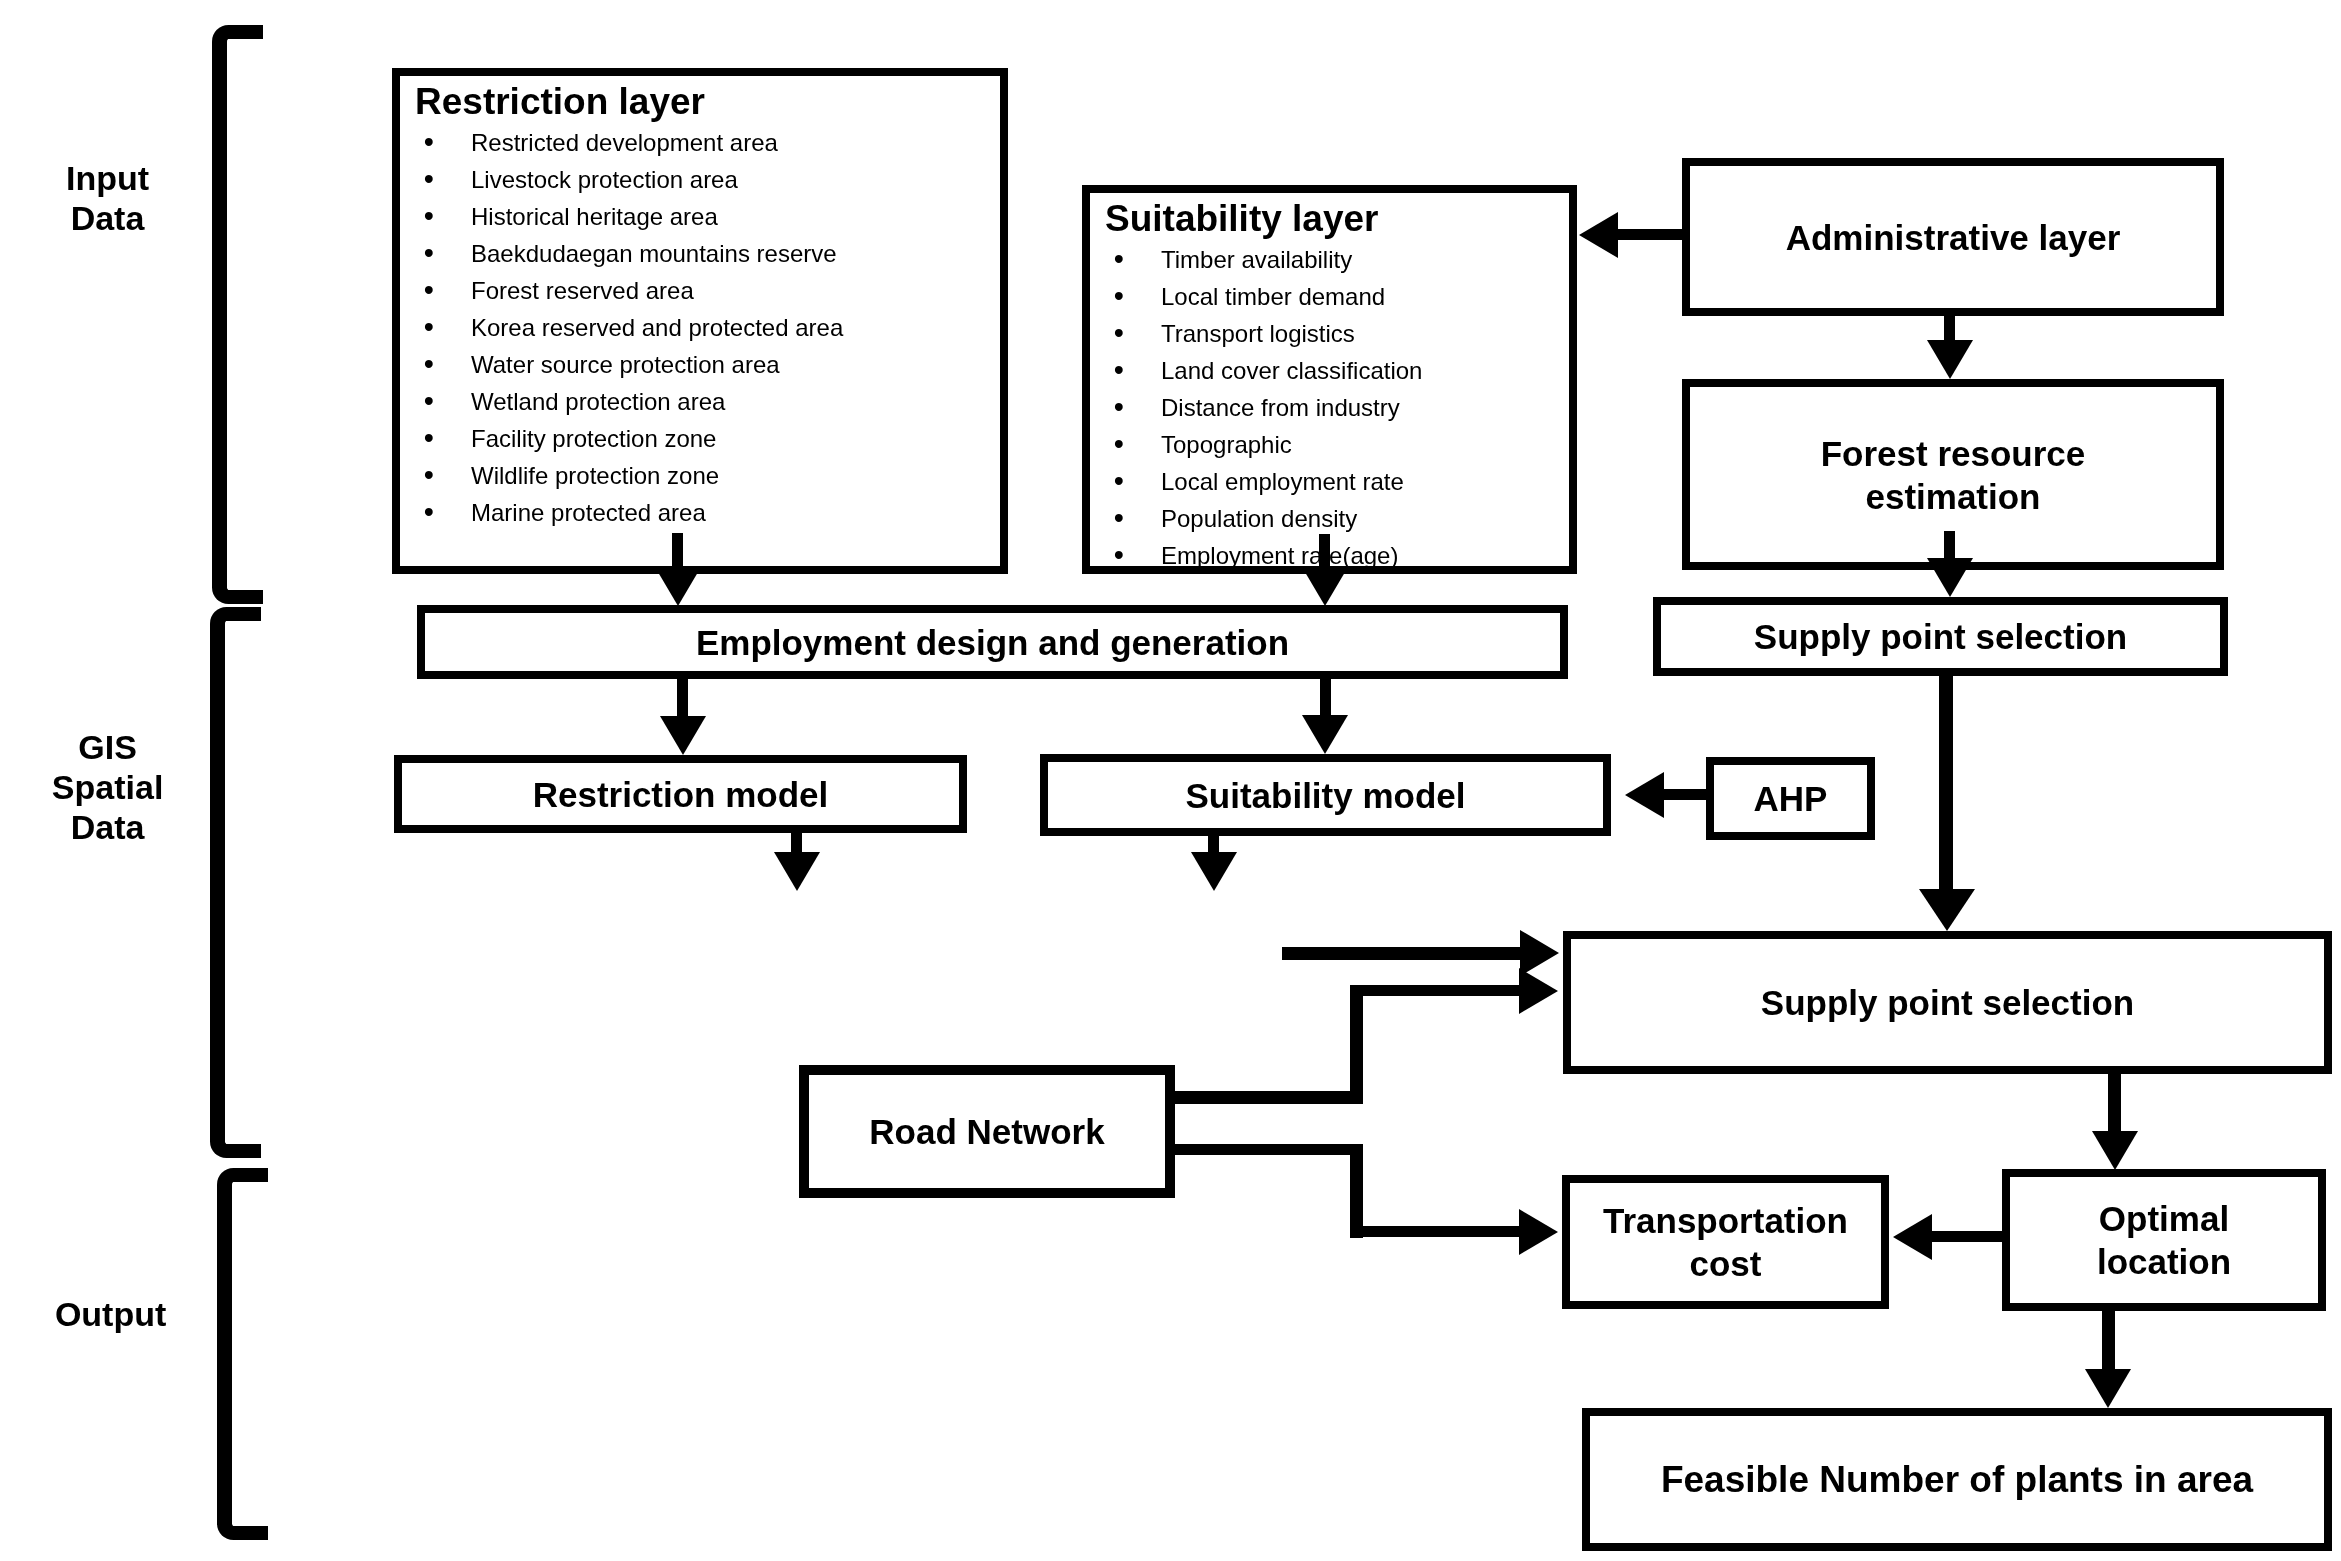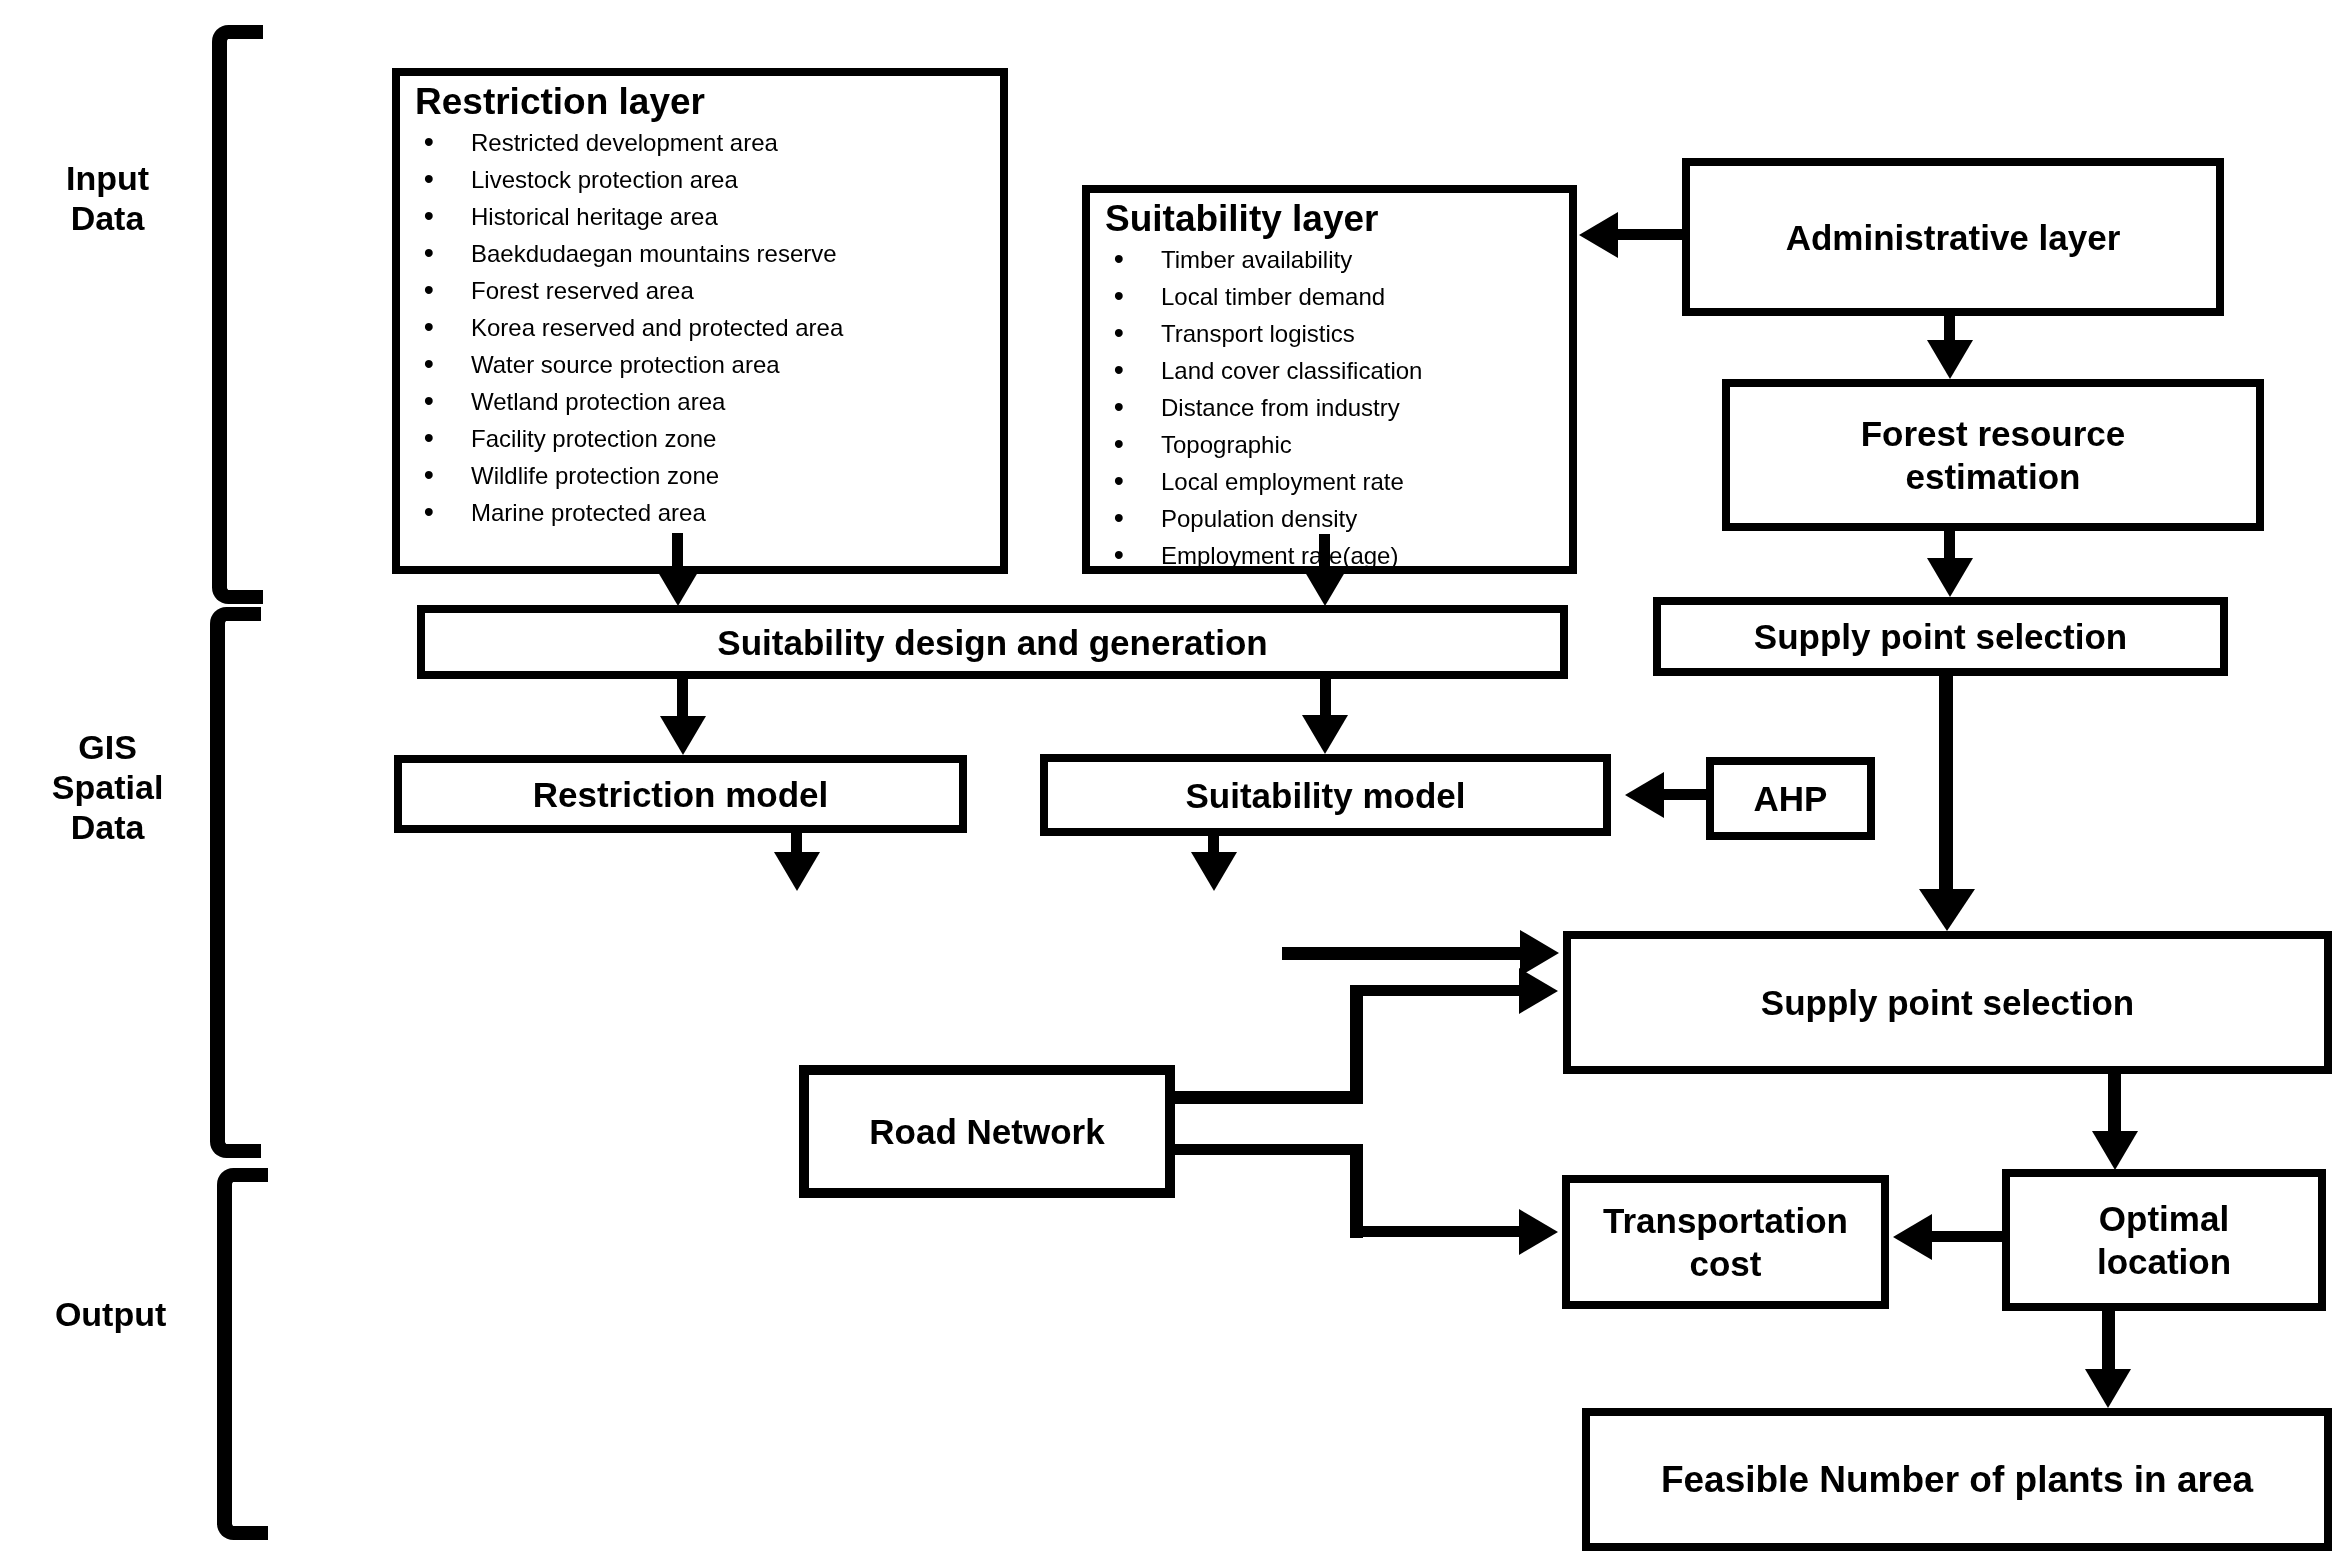--- a/index.html
+++ b/index.html
@@ -123,27 +123,27 @@
     <div class="li">Topographic</div>
     <div class="li">Local employment rate</div>
     <div class="li">Population density</div>
     <div class="li">Employment rate(age)</div>
   </div>
 
   <div class="box" style="left:1682px;top:158px;width:542px;height:158px;">
     <div>Administrative layer</div>
   </div>
 
-  <div class="box" style="left:1682px;top:379px;width:542px;height:152px;margin-left:40px;">
+  <div class="box" style="left:1682px;top:379px;width:542px;height:191px;">
     <div>Forest resource</div>
     <div>estimation</div>
   </div>
 
   <div class="box" style="left:417px;top:605px;width:1151px;height:74px;">
-    <div>Suitability design and generation</div>
+    <div>Employment design and generation</div>
   </div>
 
   <div class="box" style="left:1653px;top:597px;width:575px;height:79px;">
     <div>Supply point selection</div>
   </div>
 
   <div class="box" style="left:394px;top:755px;width:573px;height:78px;">
     <div>Restriction model</div>
   </div>
 

